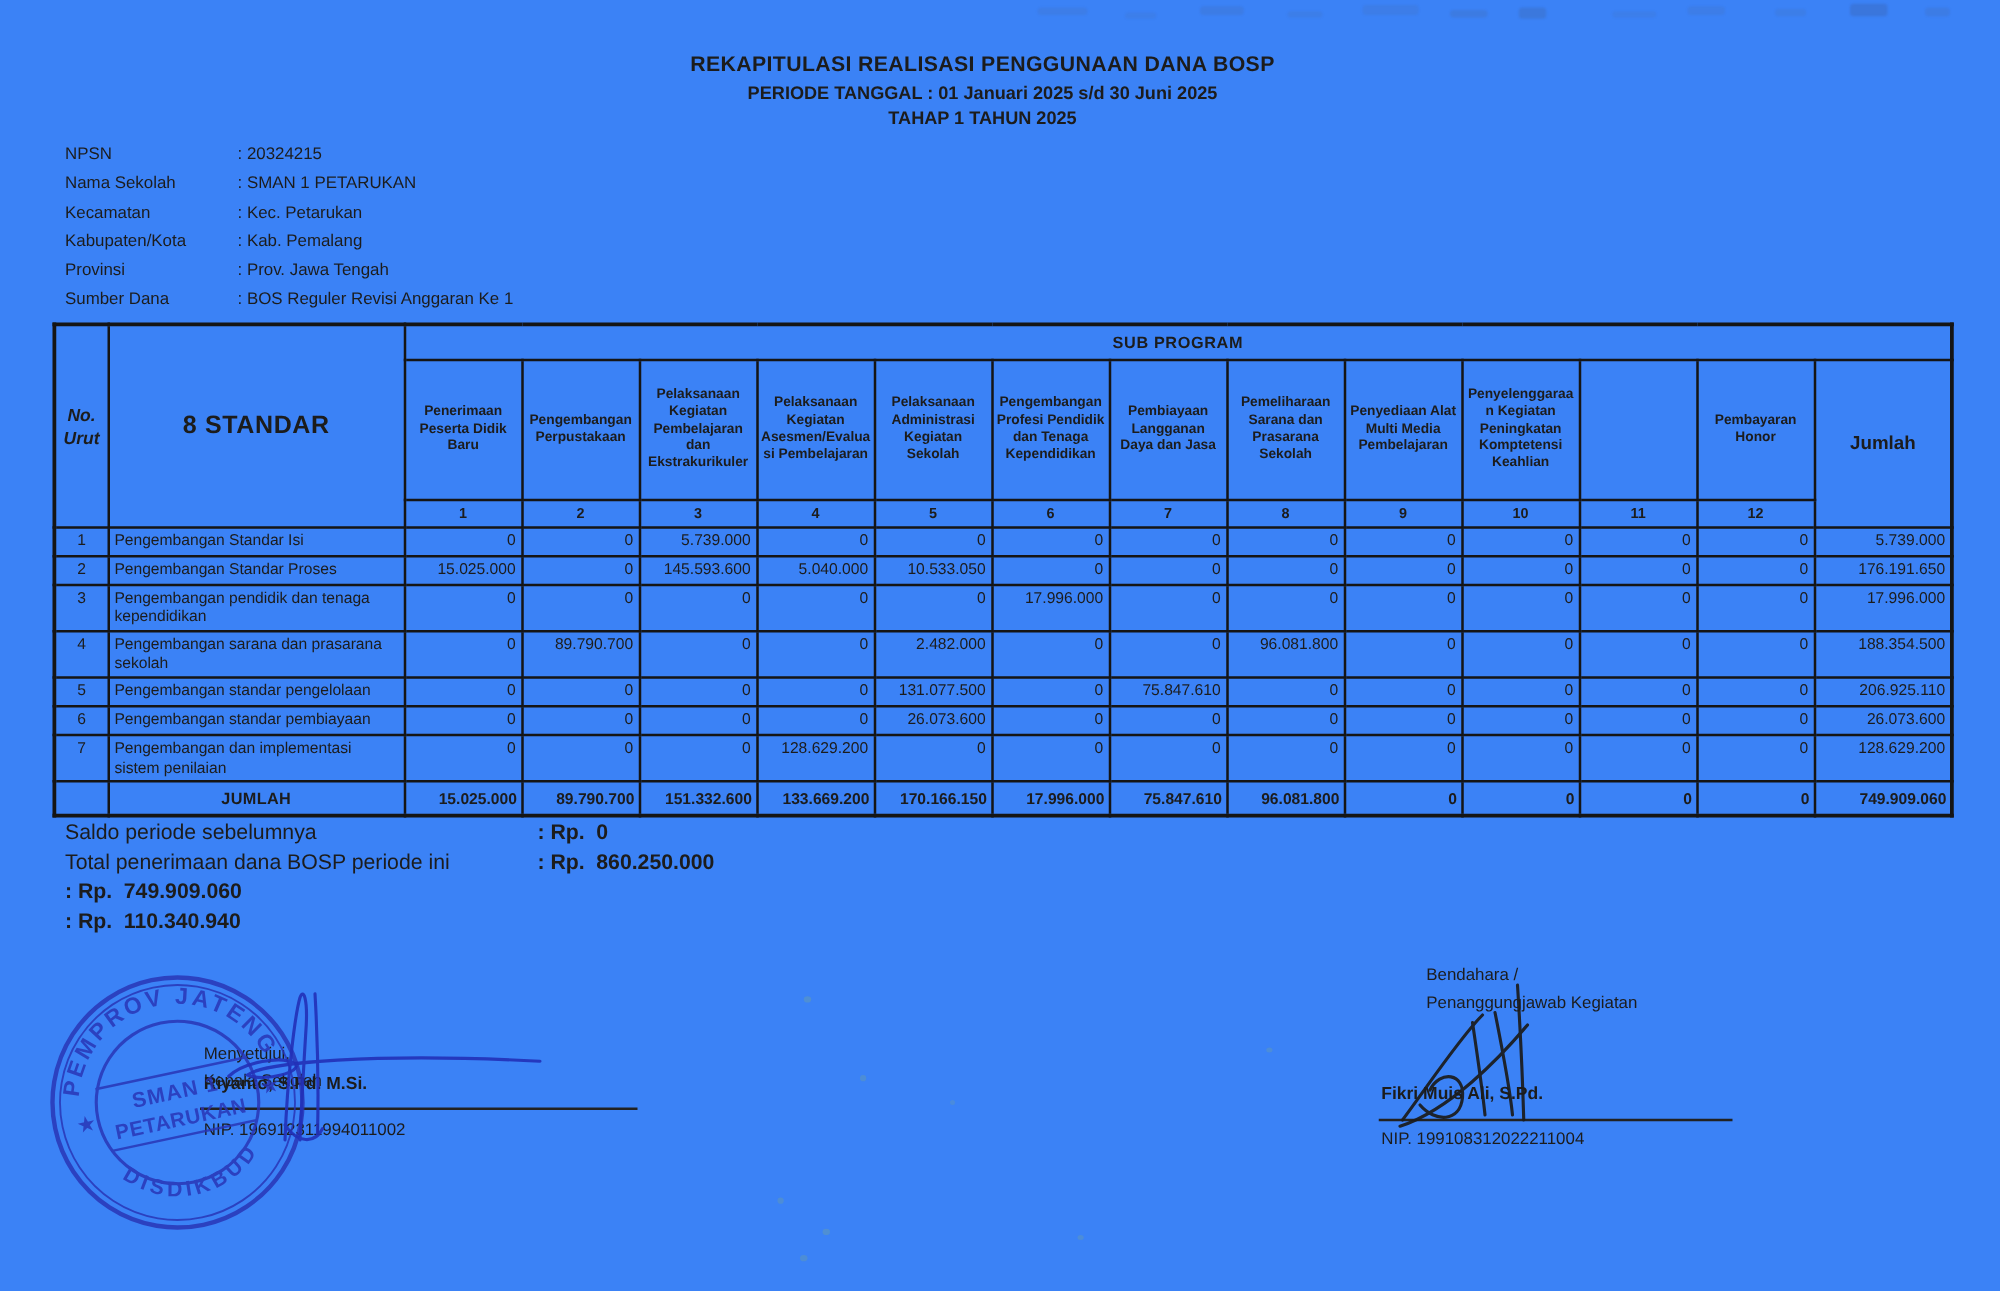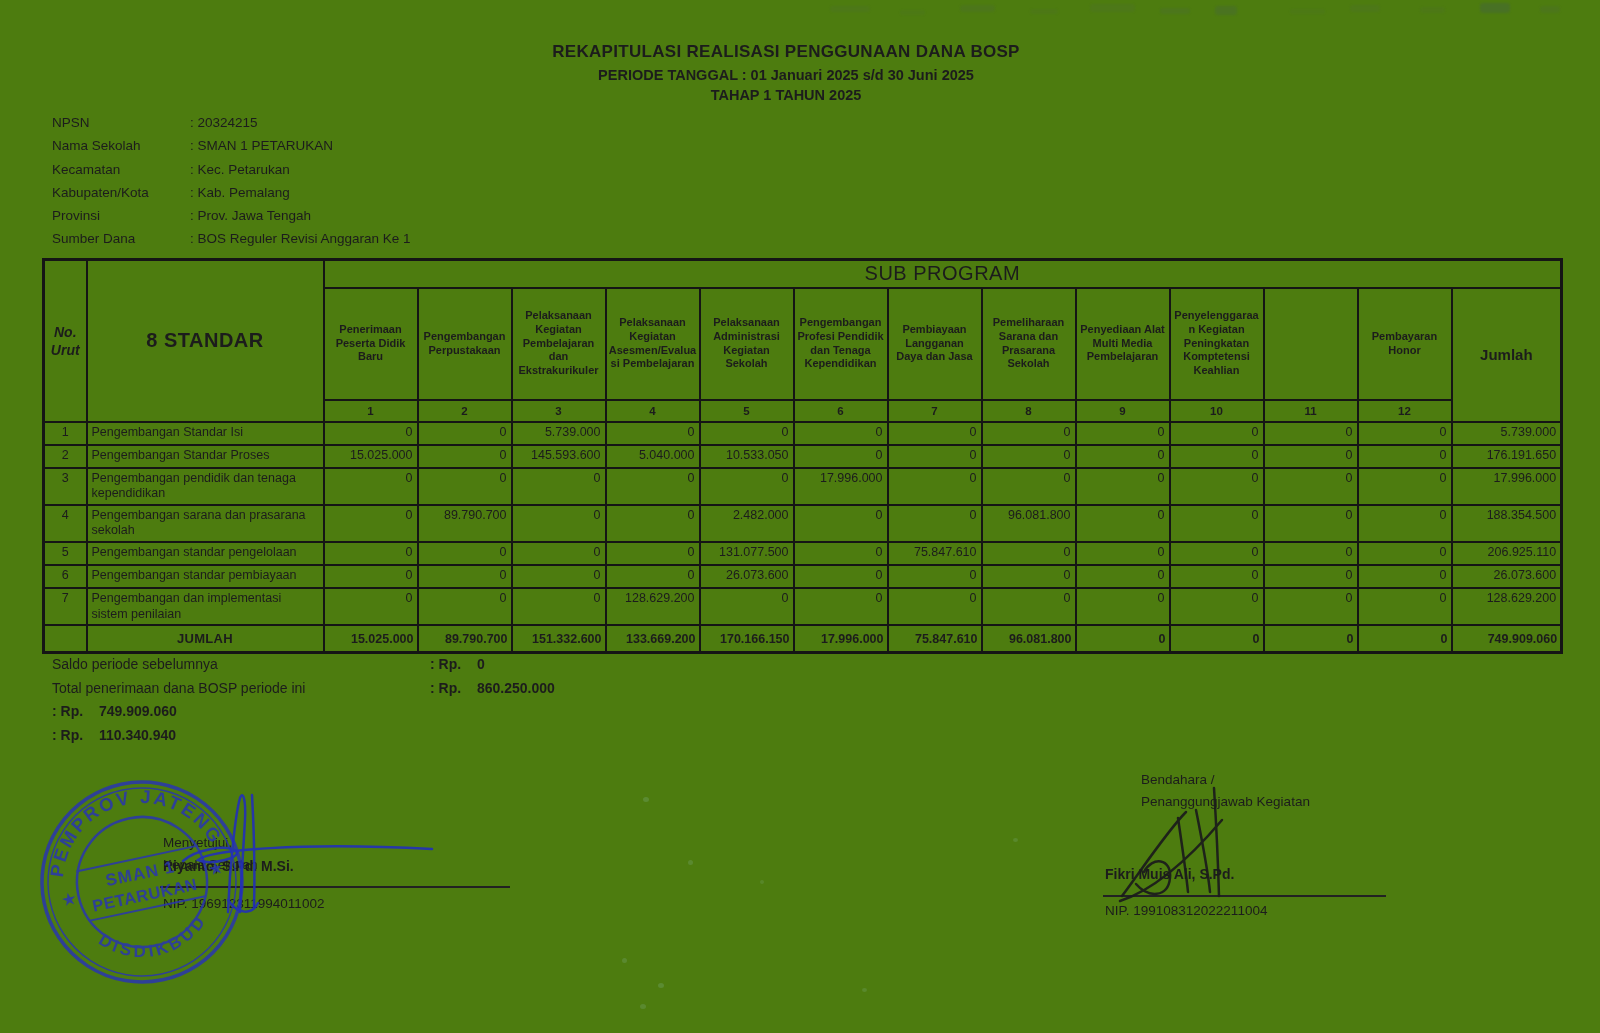--- a/index.html
+++ b/index.html
@@ -1,58 +1,58 @@
 <!DOCTYPE html>
 <html><head>
 <meta charset="utf-8">
 <style>
   html,body{margin:0;padding:0;}
   body{width:1600px;height:1033px;position:relative;background:#ffffff;
        font-family:"Liberation Sans",sans-serif;color:#1c1c1c;overflow:hidden;}
-  .page{position:absolute;inset:0;background:#4d7c0f;}
+  .page{position:absolute;inset:0;background:#3b82f6;}
 
   
   .title-block{position:absolute;left:0;top:42px;width:1572px;text-align:center;}
   .title-1{font-size:17px;font-weight:bold;letter-spacing:.3px;}
   .title-2{font-size:14.5px;font-weight:bold;margin-top:5px;}
   .title-3{font-size:14.5px;font-weight:bold;margin-top:4px;}
 
   
   .info-block{position:absolute;left:52px;top:115px;font-size:13.5px;}
   .info-row{height:23.3px;display:flex;}
   .info-label{width:138px;display:inline-block;}
   .info-value{display:inline-block;}
 
   
   table.realisasi{position:absolute;left:42px;top:258px;width:1518px;
     border-collapse:collapse;table-layout:fixed;border:3px solid #151515;}
   table.realisasi th,table.realisasi td{border:2px solid #151515;
     font-family:"Liberation Sans",sans-serif;overflow:hidden;}
   tr.banner-row{height:28px;}
-  th.subprog-banner{font-size:20px;font-weight:normal;letter-spacing:.5px;text-align:center;}
+  th.subprog-banner{font-size:13px;font-weight:bold;letter-spacing:.5px;text-align:center;}
   tr.names-row{height:112px;}
   th.no-urut{font-size:14px;font-weight:bold;text-align:center;vertical-align:middle;line-height:1.3;font-style:italic;}
   th.standar{font-size:20px;font-weight:bold;text-align:center;vertical-align:middle;letter-spacing:.5px;}
   th.subcol{font-size:11px;font-weight:bold;text-align:center;vertical-align:middle;
     padding:2px 2px;line-height:1.25;word-wrap:break-word;overflow-wrap:break-word;}
   th.jumlah-head{font-size:15px;font-weight:bold;text-align:center;vertical-align:middle;}
   tr.nums-row{height:22px;}
   th.colnum{font-size:11.5px;font-weight:bold;text-align:center;vertical-align:middle;padding:1px;}
   #table-body tr{height:23px;}
   #table-body td{vertical-align:top;font-size:12.5px;padding:2px 4px;line-height:1.25;}
   td.cell-no{text-align:center;}
   td.cell-name{text-align:left;}
   td.cell-val,td.cell-jumlah{text-align:right;padding-right:3px;}
   tfoot tr{height:27px;}
   tfoot td{vertical-align:middle;font-size:12.5px;font-weight:bold;padding:2px 4px;}
   td.total-label{text-align:center;font-size:13px;letter-spacing:.3px;}
   tfoot td.cell-val,tfoot td.cell-jumlah{text-align:right;padding-right:3px;}
 
   
-  .summary{position:absolute;left:52px;top:656px;font-size:14px;}
+  .summary{position:absolute;left:52px;top:656px;font-size:17px;}
   .summary-row{height:23.7px;display:flex;}
   .summary-label{width:378px;}
   .summary-prefix{font-weight:bold;width:47px;}
   .summary-value{font-weight:bold;}
 
   
   .sig{position:absolute;font-size:13.5px;line-height:22px;}
   .sig-left-role{left:163px;top:812px;margin-top:20px;}
   .sig-right-role{left:1105px;top:769px;margin-left:36px;}
   .sig-name{position:absolute;font-weight:bold;font-size:14px;}

